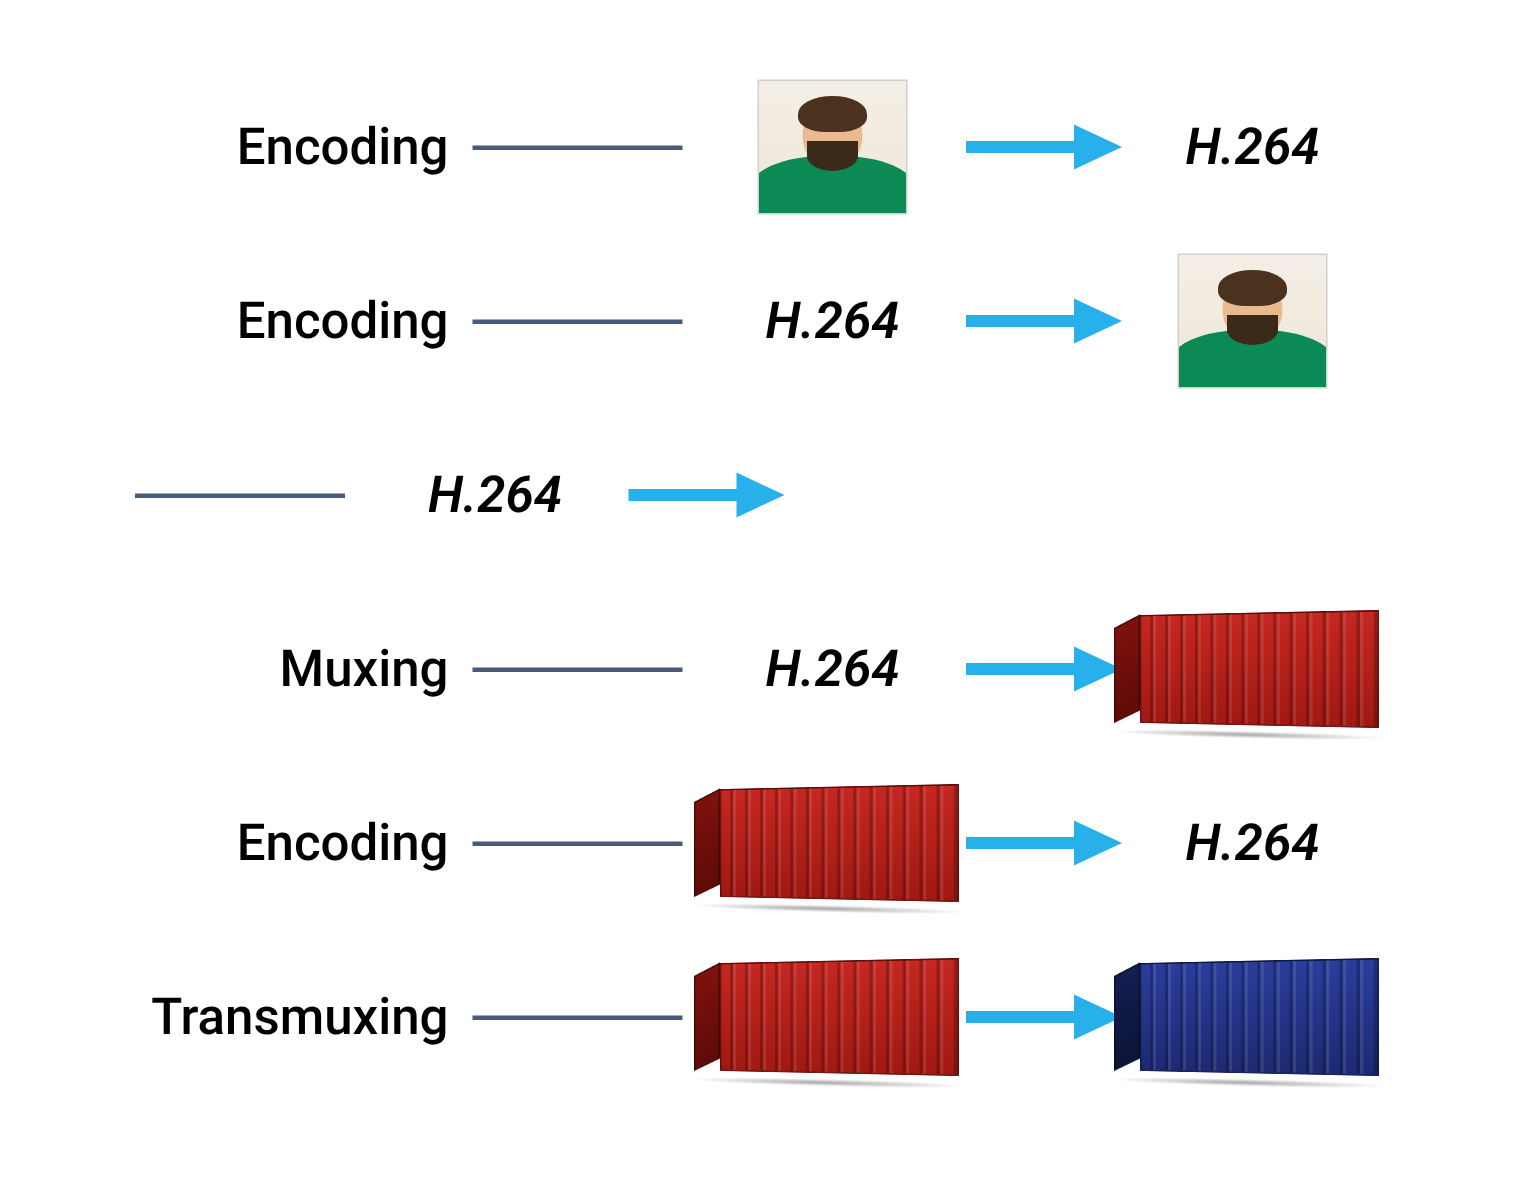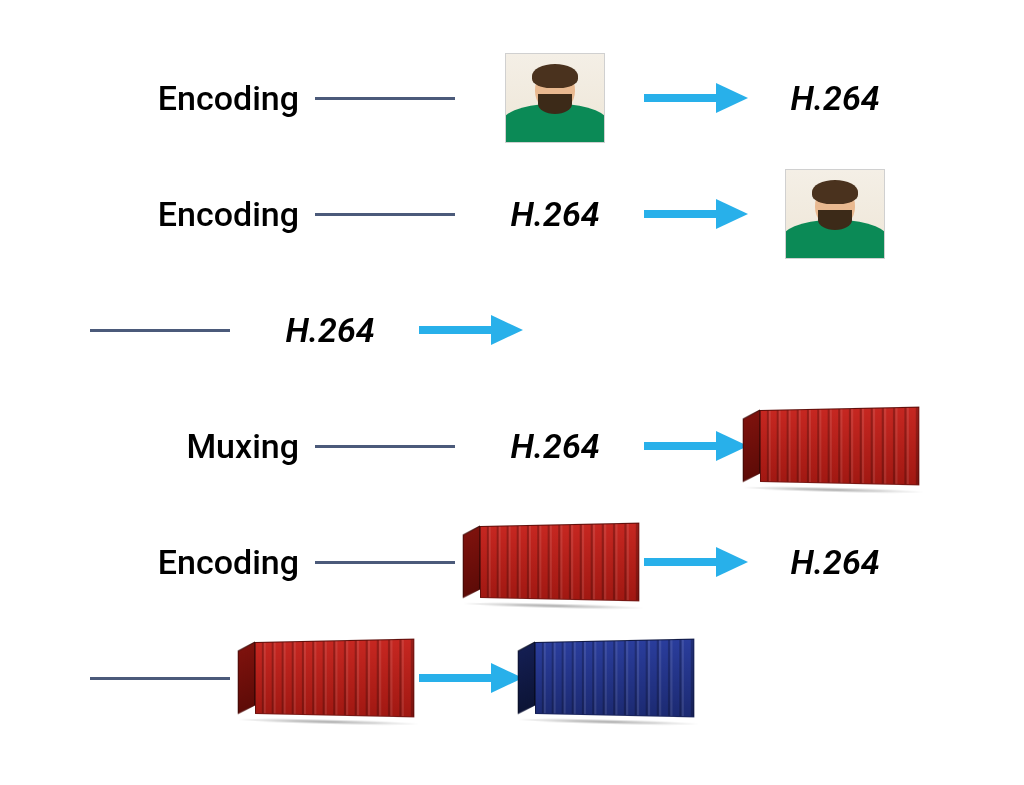--- a/index.html
+++ b/index.html
@@ -225,20 +225,21 @@
         <svg width="110" height="34" viewBox="0 0 110 34">
           <line x1="4" y1="17" x2="78" y2="17" stroke="#28b0ea" stroke-width="8"></line>
           <polygon points="76,2 108,17 76,32" fill="#28b0ea"></polygon>
         </svg>
       </div>
       <div class="slot">
         <span class="codec">H.264</span>
       </div>
     </div>
     <div class="row">
+      <div class="label">Transmuxing</div>
       <div class="dash"></div>
       <div class="slot">
         <div class="container-box red">
           <div class="side"></div>
           <div class="face">
             <div class="ridges"></div>
           </div>
           <div class="shadow"></div>
         </div>
       </div>

